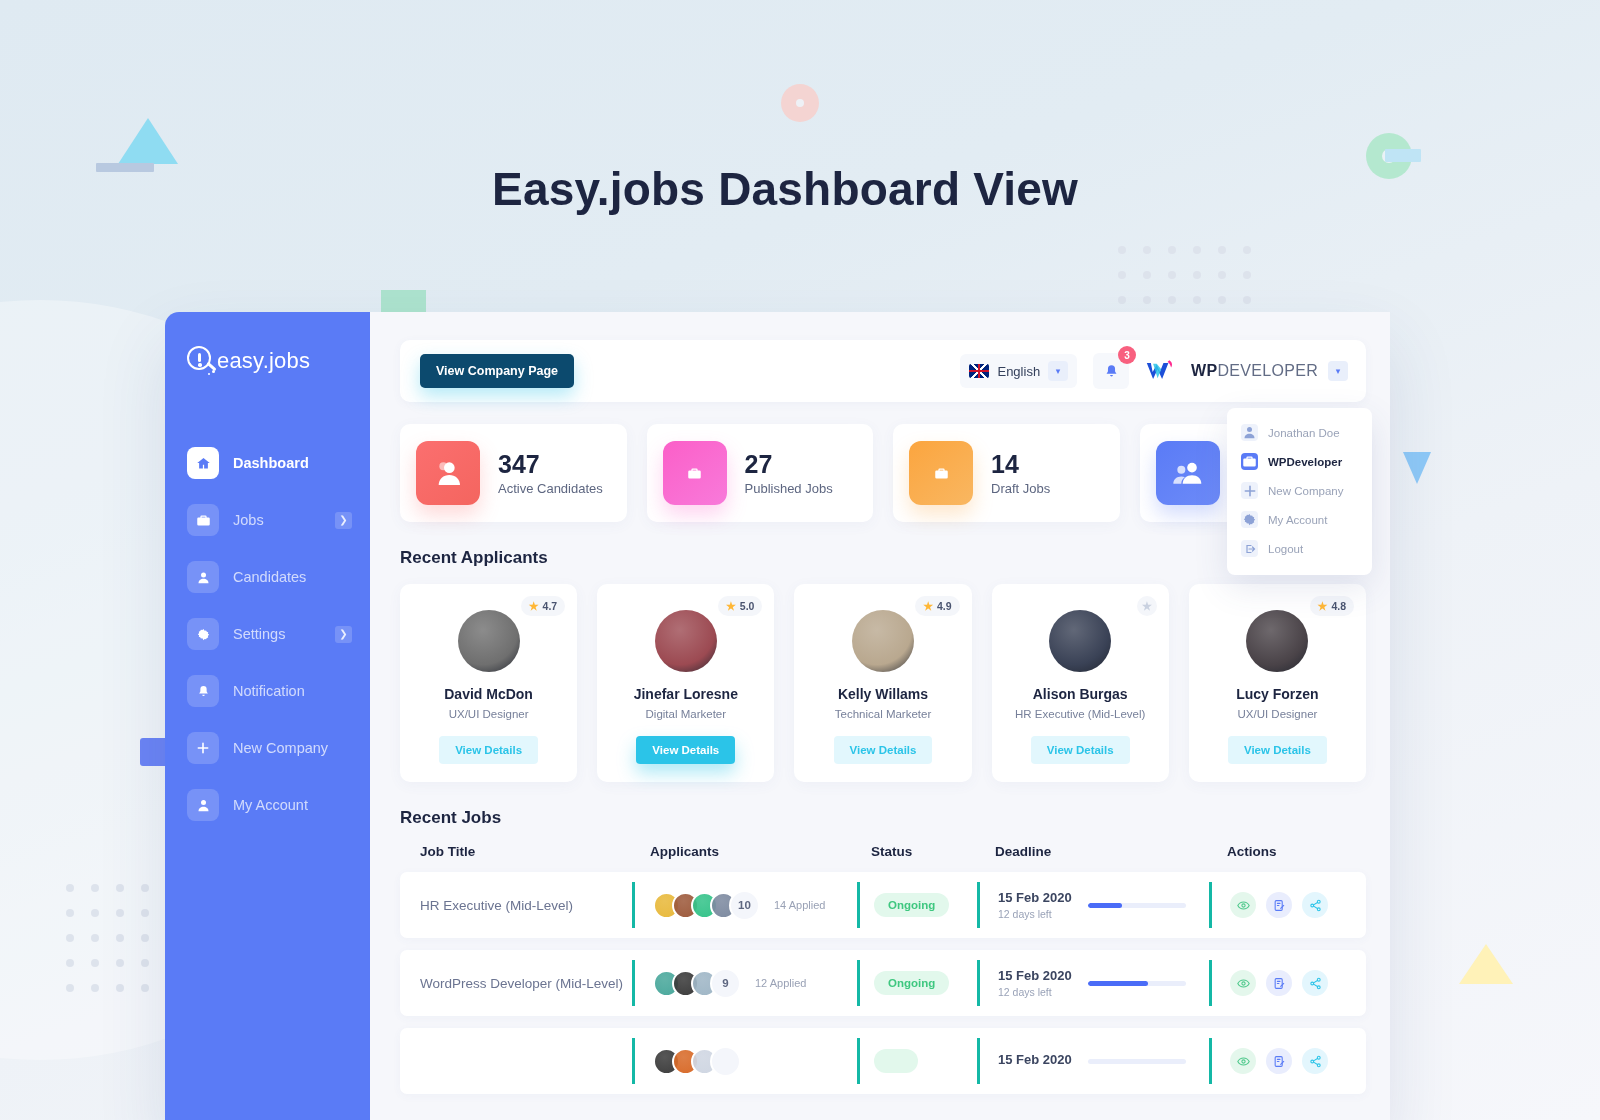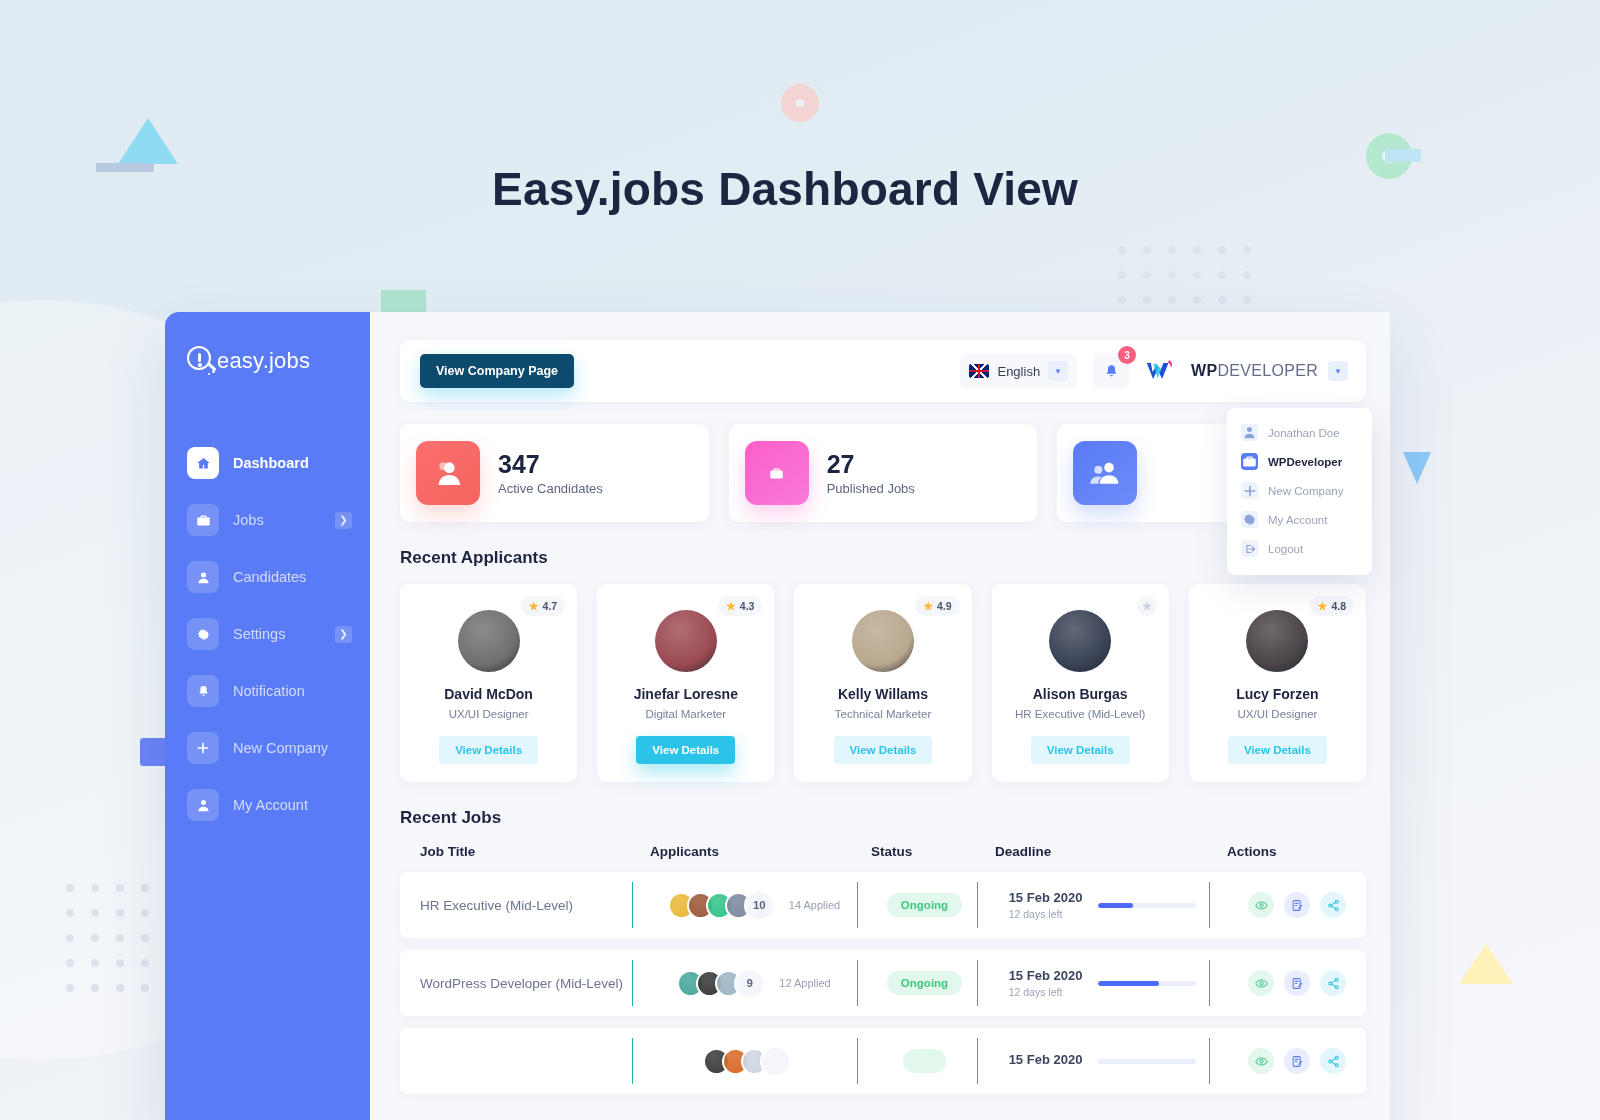--- a/index.html
+++ b/index.html
@@ -282,21 +282,21 @@
   .c2 { flex: 0 0 225px; padding-left: 18px; }
   .c3 { flex: 0 0 120px; padding-left: 14px; }
   .c4 { flex: 0 0 232px; padding-left: 18px; }
   .c5 { flex: 1; padding-left: 18px; }
   .trow {
     display: flex; align-items: center; background: #fff; border-radius: 7px;
     height: 66px; margin-bottom: 12px;
     box-shadow: 0 2px 10px rgba(80,100,160,0.045);
   }
   .trow > div { height: 46px; display: flex; align-items: center; }
-  .trow .c2, .trow .c3, .trow .c4, .trow .c5 { border-left: 1px solid #14b8a6; justify-content: center; }
+  .trow .c2, .trow .c3, .trow .c4, .trow .c5 { border-left: 3px solid #14b8a6; }
   .job-title { font-size: 13.5px; color: #6b7491; }
   .ava-stack { display: flex; align-items: center; }
   .ava-stack .a {
     width: 27px; height: 27px; border-radius: 50%; border: 2px solid #fff;
     margin-left: -8px; background-size: cover; background-position: center;
   }
   .ava-stack .a:first-child { margin-left: 0; }
   .ava-more {
     width: 31px; height: 31px; border-radius: 50%; margin-left: -8px;
     background: #f4f6fb; border: 2px solid #fff;
@@ -549,20 +549,28 @@
         </div>
         <div class="stat-card">
           <span class="stat-ico" style="background:linear-gradient(140deg,#fb5fc8,#f87ada);box-shadow:0 10px 20px #fb5fc844">
             <svg width="15" height="15" viewBox="0 0 24 24" fill="currentColor">
               <path d="M9 4h6a2 2 0 0 1 2 2v1h3a2 2 0 0 1 2 2v9a2 2 0 0 1-2 2H4a2 2 0 0 1-2-2V9a2 2 0 0 1 2-2h3V6a2 2 0 0 1 2-2zm0 3h6V6H9v1zm2 5h2v2h-2z"></path>
             </svg>
           </span>
           <span><span class="stat-num">27</span><span class="stat-lbl" style="display:block">Published Jobs</span></span>
         </div>
         <div class="stat-card">
+          <span class="stat-ico" style="background:linear-gradient(140deg,#fba53f,#f9b761);box-shadow:0 10px 20px #fba53f44">
+            <svg width="15" height="15" viewBox="0 0 24 24" fill="currentColor">
+              <path d="M9 4h6a2 2 0 0 1 2 2v1h3a2 2 0 0 1 2 2v9a2 2 0 0 1-2 2H4a2 2 0 0 1-2-2V9a2 2 0 0 1 2-2h3V6a2 2 0 0 1 2-2zm0 3h6V6H9v1zm2 5h2v2h-2z"></path>
+            </svg>
+          </span>
+          <span><span class="stat-num">14</span><span class="stat-lbl" style="display:block">Draft Jobs</span></span>
+        </div>
+        <div class="stat-card">
           <span class="stat-ico" style="background:linear-gradient(140deg,#5a7bf6,#6d8bf8);box-shadow:0 10px 20px #5a7bf644">
             <svg width="32" height="32" viewBox="0 0 24 24" fill="currentColor">
               <circle cx="15" cy="8" r="3.6"></circle>
               <path d="M8 20c0-3.9 3.1-6.4 7-6.4s7 2.5 7 6.4z"></path>
               <circle cx="7" cy="9.5" r="3" opacity=".75"></circle>
               <path d="M1 20c0-3.3 2.6-5.4 6-5.4 1 0 1.9.2 2.7.5C7.8 16.3 7 18 7 20z" opacity=".75"></path>
             </svg>
           </span>
           <span><span class="stat-num"></span><span class="stat-lbl" style="display:block"></span></span>
         </div>
@@ -576,21 +584,21 @@
             <span>4.7</span>
           </span>
           <span class="avatar" style="background:radial-gradient(circle at 40% 32%, #6f6f6fcc, #6f6f6f 62%, #20242e)"></span>
           <span class="app-name">David McDon</span>
           <span class="app-role">UX/UI Designer</span>
           <button class="btn-details">View Details</button>
         </div>
         <div class="app-card">
           <span class="rating">
             <span class="star">★</span>
-            <span>4.3</span>
+            <span>5.0</span>
           </span>
           <span class="avatar" style="background:radial-gradient(circle at 40% 32%, #9c4a52cc, #9c4a52 62%, #20242e)"></span>
           <span class="app-name">Jinefar Loresne</span>
           <span class="app-role">Digital Marketer</span>
           <button class="btn-details primary">View Details</button>
         </div>
         <div class="app-card">
           <span class="rating">
             <span class="star">★</span>
             <span>4.9</span>

